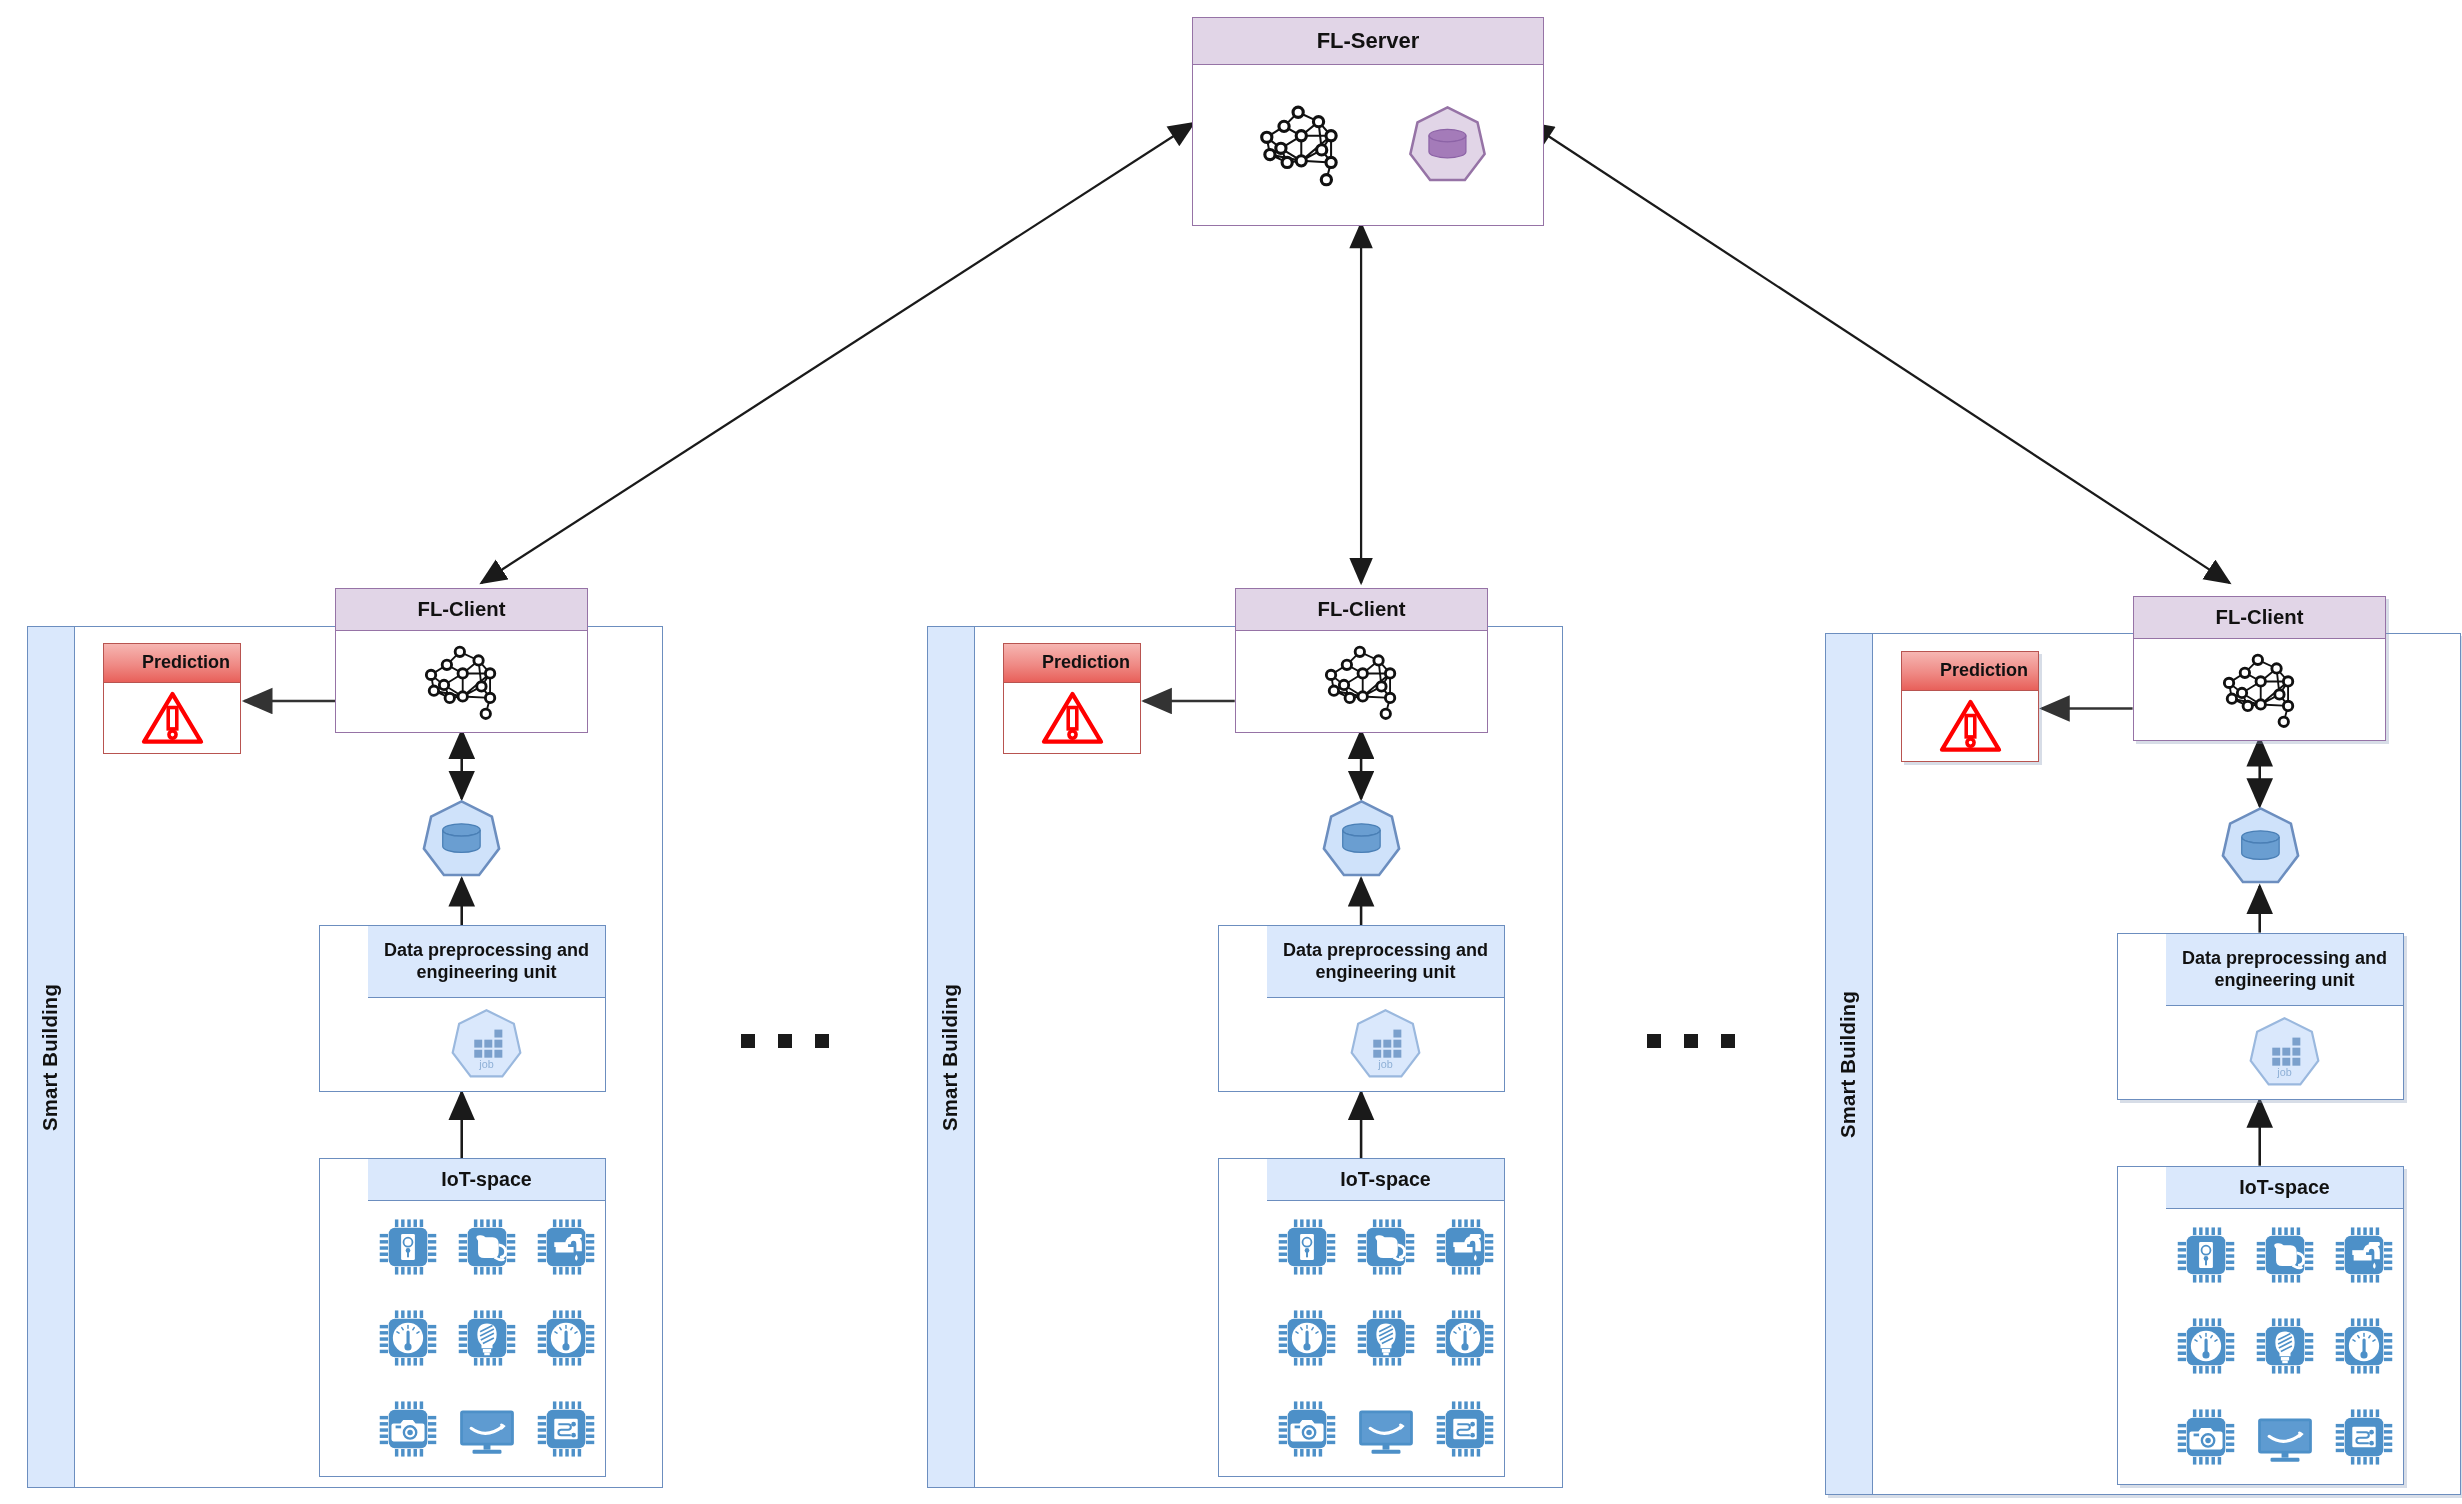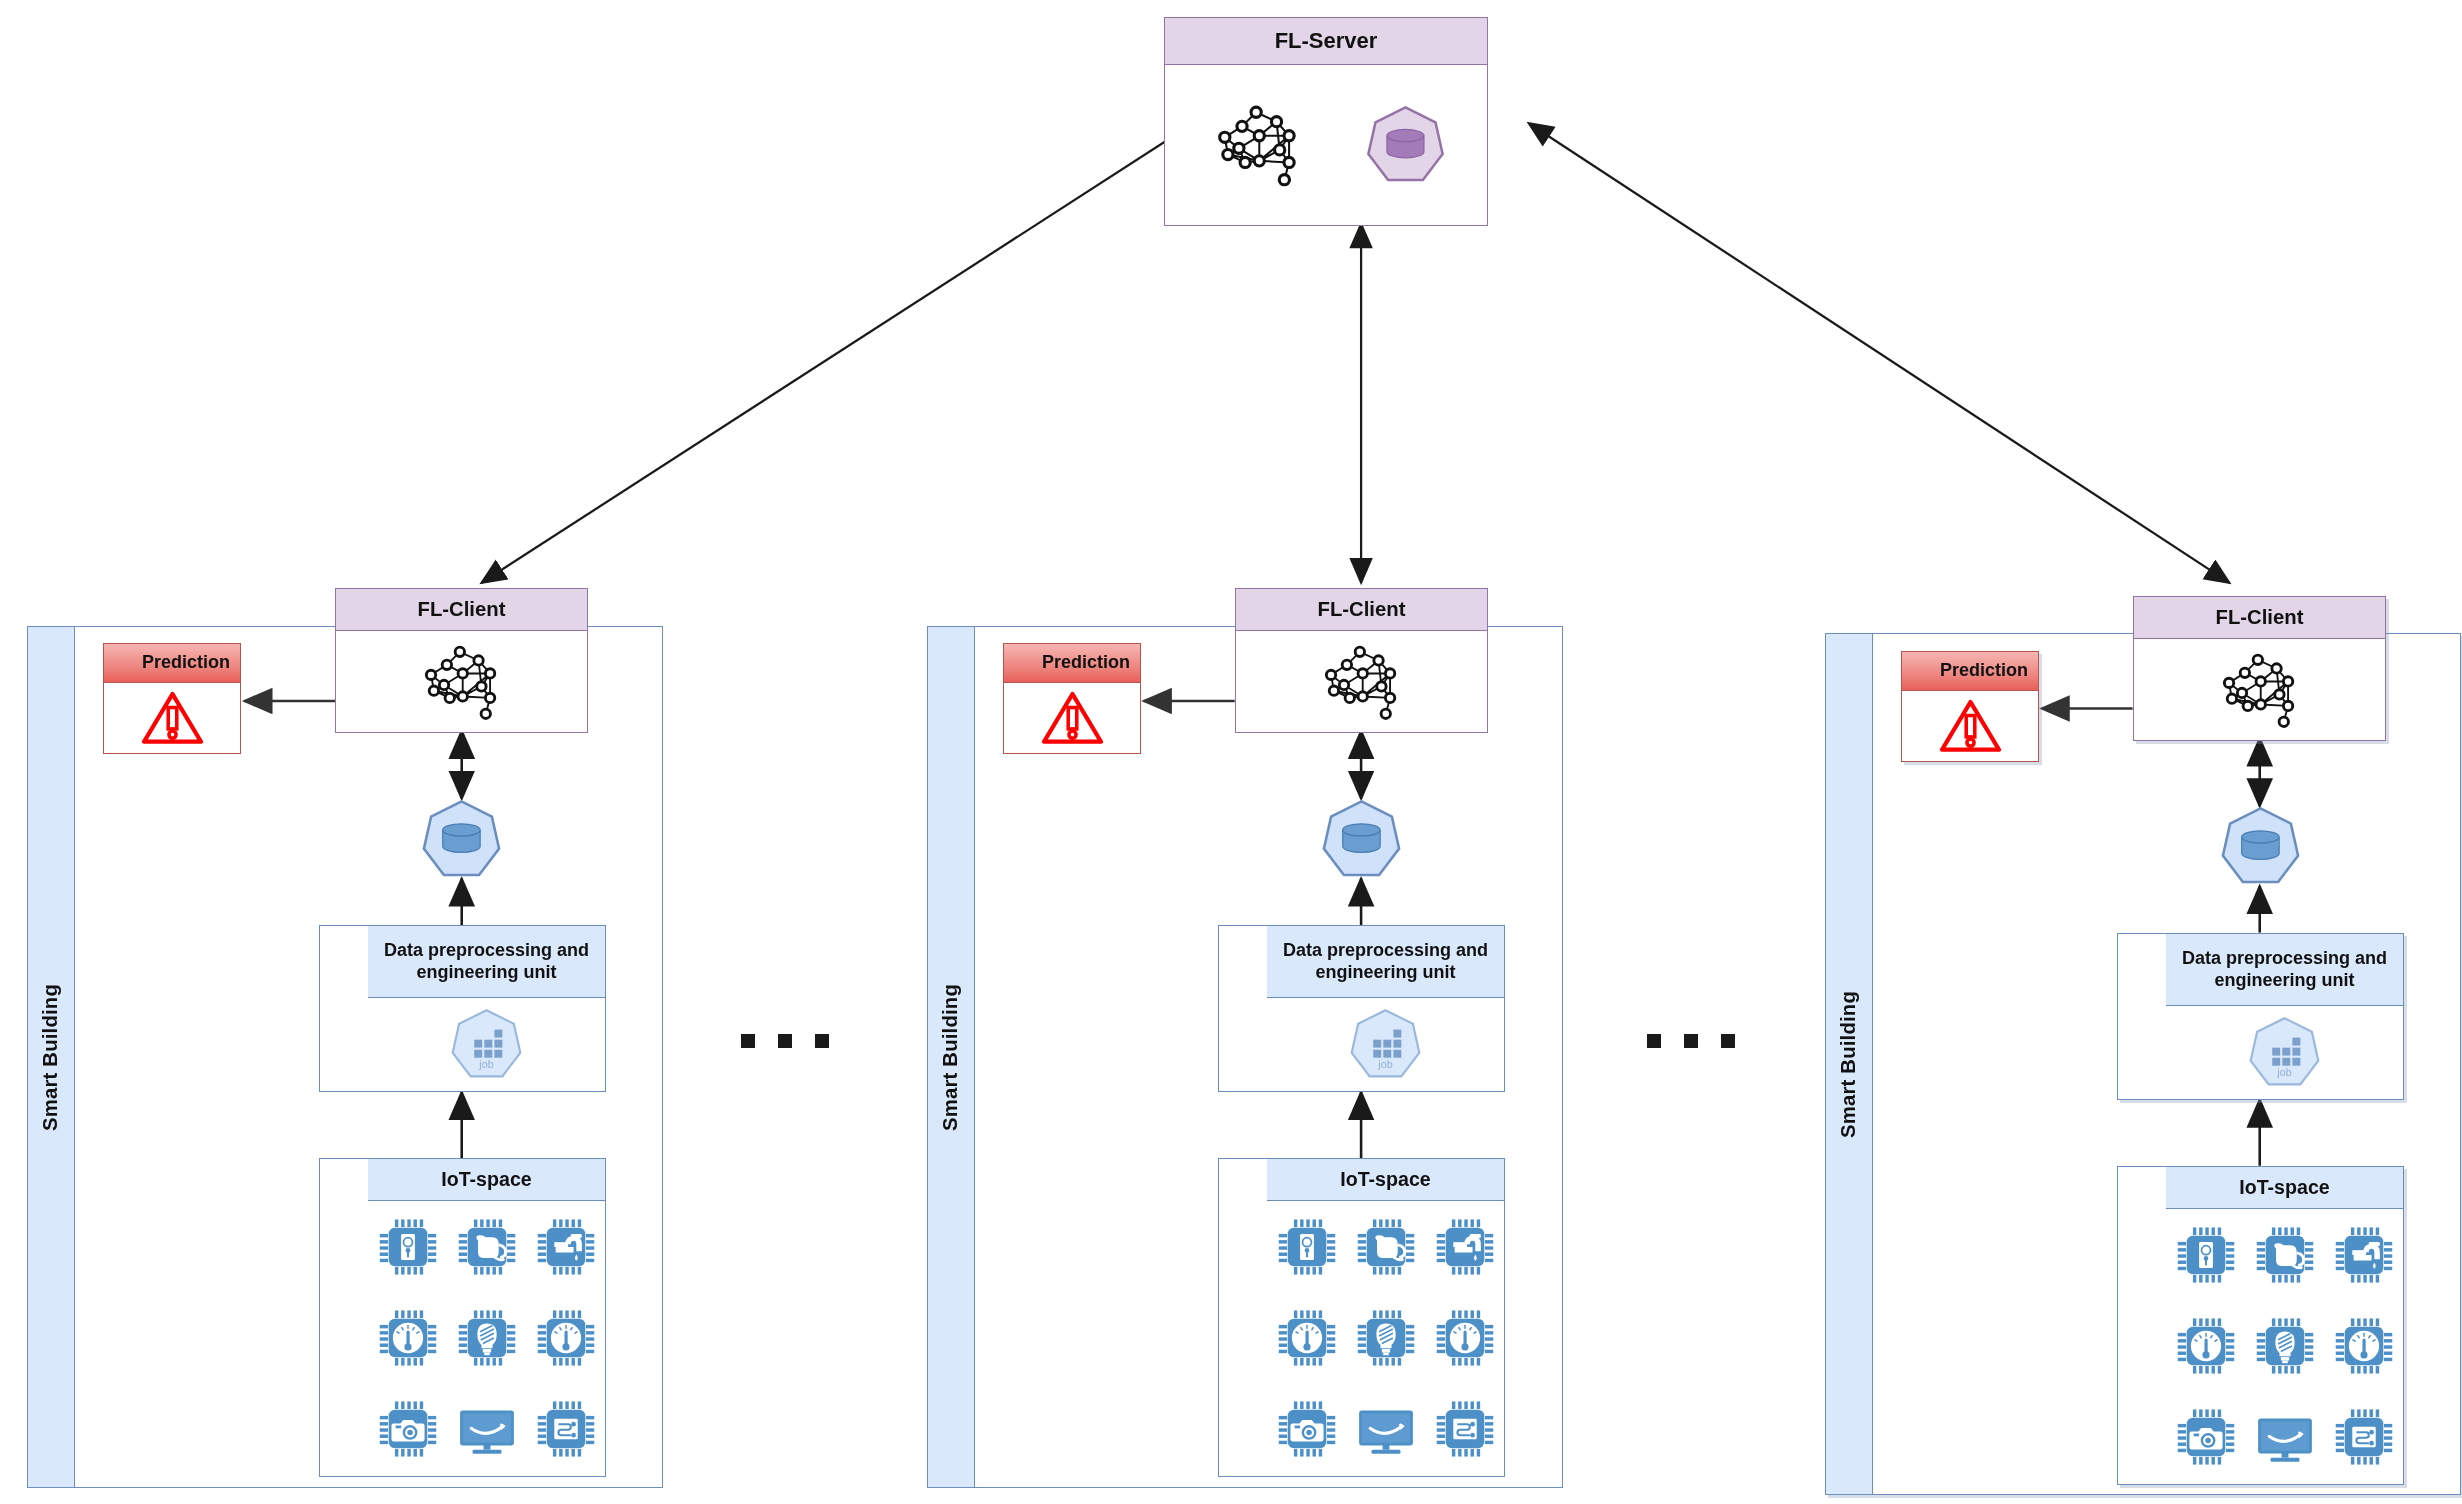--- a/index.html
+++ b/index.html
@@ -162,21 +162,21 @@
       <line x1="3005" y1="1550" x2="3005" y2="1462" marker-end="url(#ah)"></line>
     </g>
 
     <g stroke="#333" stroke-width="3.4" fill="none">
       <line x1="446" y1="932" x2="325" y2="932" marker-end="url(#ahs)"></line>
       <line x1="1642" y1="932" x2="1521" y2="932" marker-end="url(#ahs)"></line>
       <line x1="2836" y1="942" x2="2715" y2="942" marker-end="url(#ahs)"></line>
     </g>
   </svg>
 
-  <div class="node purple" style="left:1164px;top:16.5px;width:324px;height:209px;">
+  <div class="node purple" style="left:1192px;top:16.5px;width:352px;height:209px;">
     <div class="hdr" style="height:47px;font-size:22px;">FL-Server</div>
     <div class="body" style="height:159px;gap:53px;">
       <svg width="105" height="98" viewBox="0 0 130 125">
         <use href="#def-net"></use>
       </svg>
       <svg width="83" height="79" viewBox="0 0 100 100">
         <use href="#def-hept" fill="#e1d5e7" stroke="#9673a6" stroke-width="3.2"></use>
         <use href="#def-cyl" fill="#a47bb9" stroke="#8c63a6" stroke-width="2" transform="translate(0,6) scale(0.78) translate(14,6)"></use>
       </svg>
     </div>

